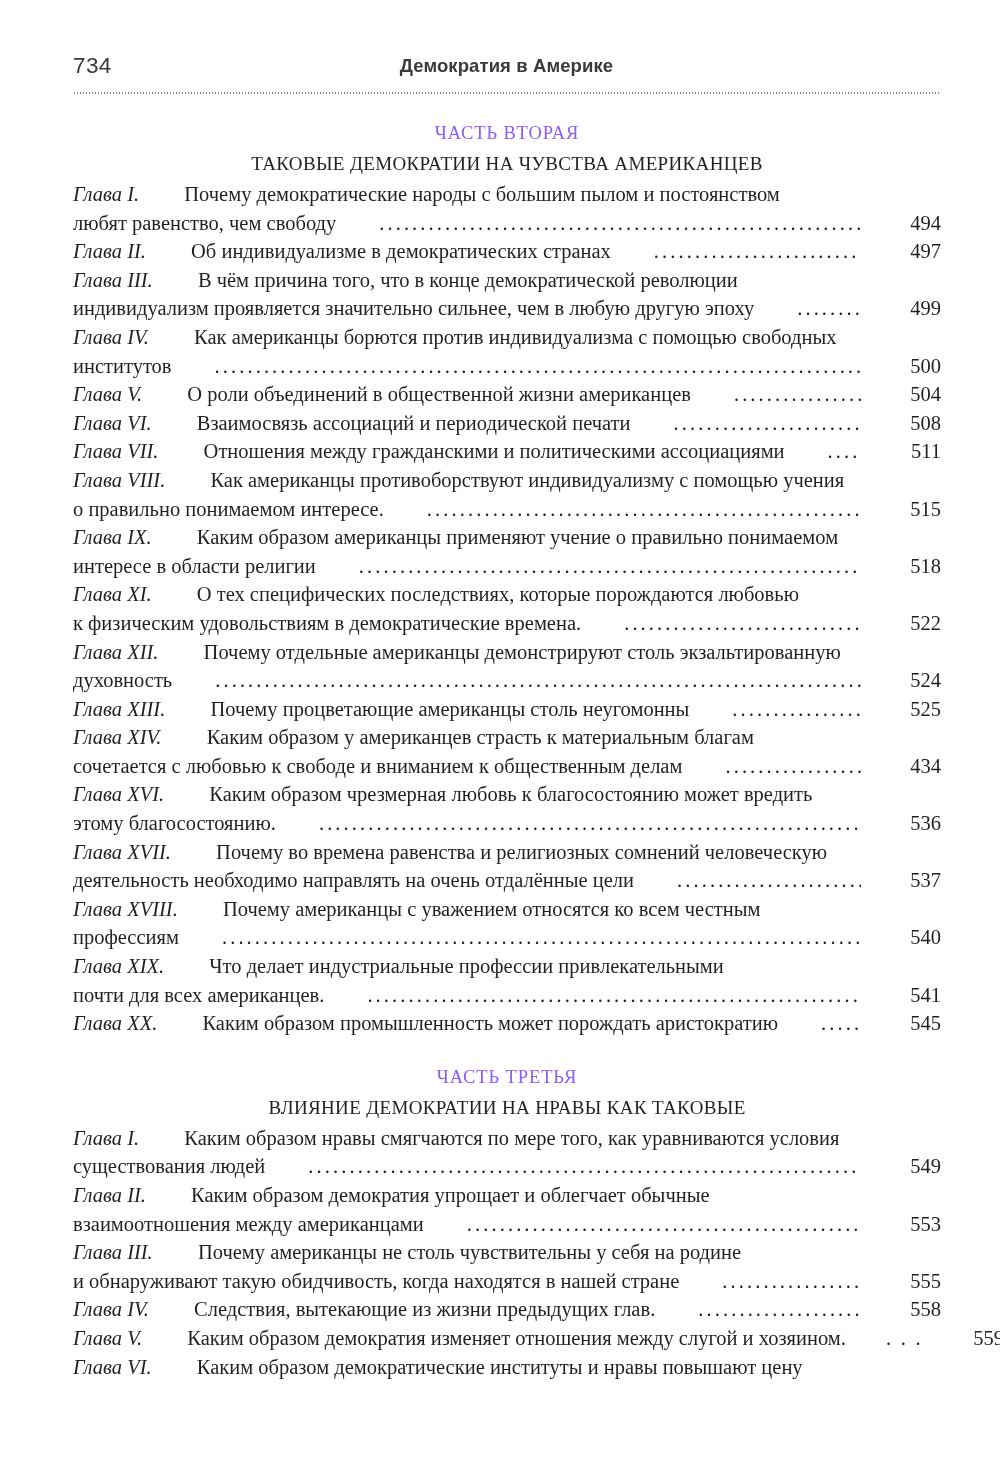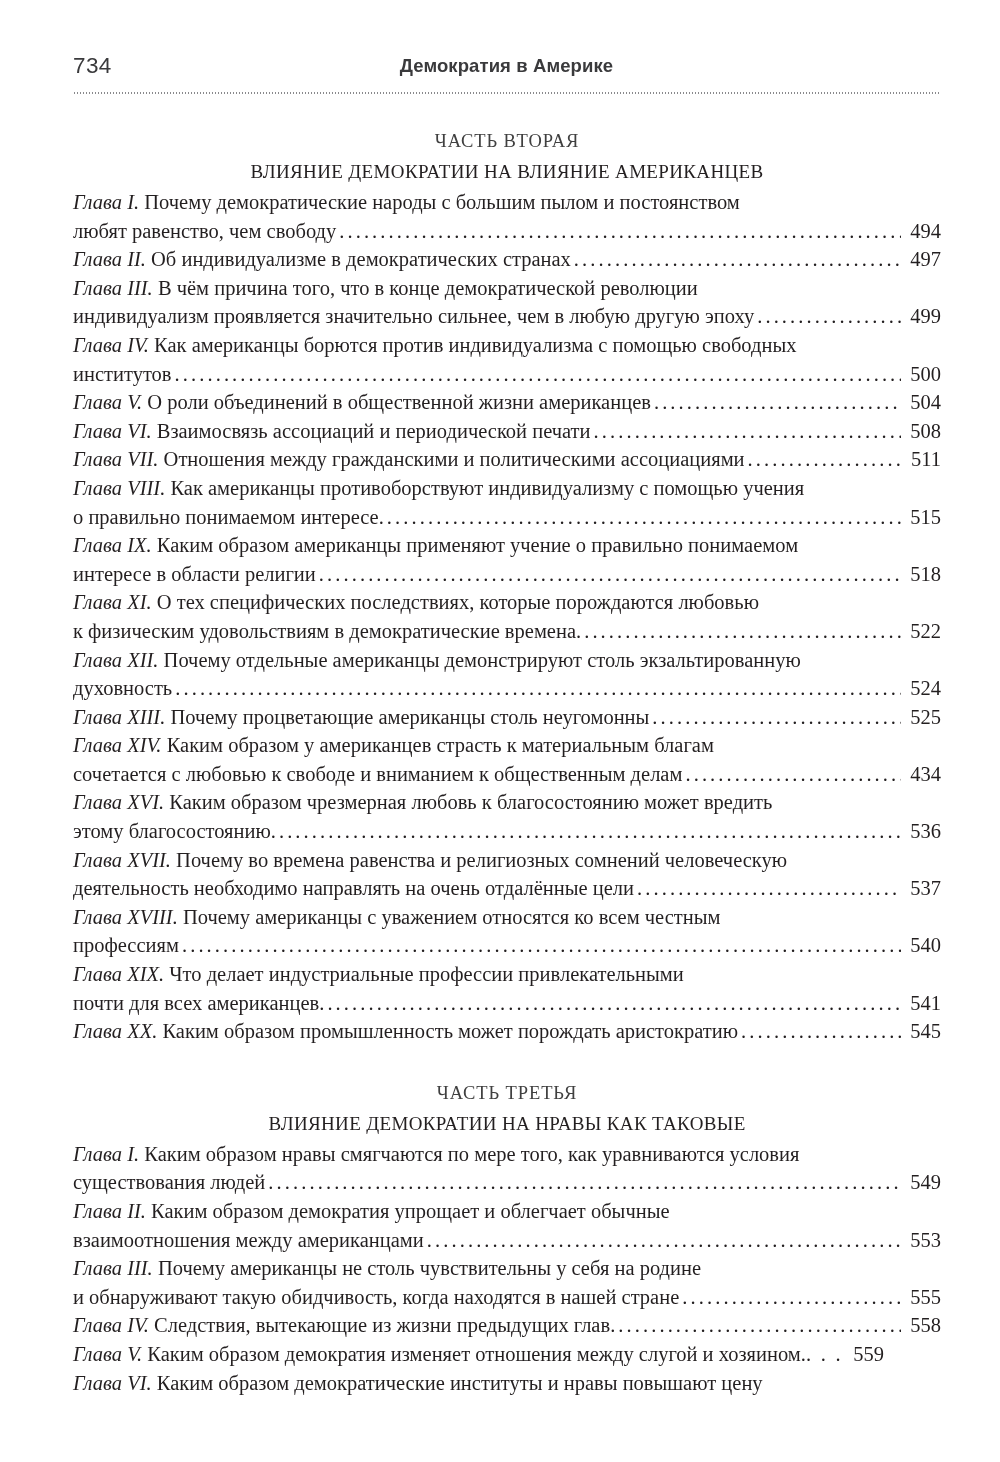--- a/index.html
+++ b/index.html
@@ -79,23 +79,22 @@
     text-align: center;
     margin: 0;
   }
   .part-block.second { padding-top: 0px; }
   .part-block.third  { padding-top: 24px; }
 
   .part-label {
     font-size: 18.5px;
     letter-spacing: 0.9px;
     line-height: 30px;
-    color: #404040;
+    color: #8b5cf6;
     white-space: nowrap;
-    margin-top: 8px;
   }
   .part-title {
     font-size: 19px;
     letter-spacing: 0.35px;
     line-height: 32px;
     color: #231f20;
     white-space: nowrap;
   }
 
   
@@ -107,20 +106,21 @@
   .toc-entry {
     display: block;
     font-size: 20.5px;
     line-height: 28.6px;
     color: #231f20;
   }
   .entry-line {
     display: flex;
     align-items: baseline;
     width: 100%;
+    gap: 40px;
   }
   .entry-line.cont .entry-text { }
 
   .chapter-label {
     font-style: italic;
     white-space: pre;
   }
   .entry-text {
     white-space: pre;
   }
@@ -161,21 +161,21 @@
   <div class="page-header">
     <div class="folio">734</div>
     <div class="running-head">Демократия в Америке</div>
   </div>
   <div class="header-rule"></div>
 
   <div class="content">
     <div id="parts-root">
         <div class="part-block second">
           <div class="part-label">ЧАСТЬ ВТОРАЯ</div>
-          <div class="part-title">ВЛИЯНИЕ ДЕМОКРАТИИ НА ВЛИЯНИЕ АМЕРИКАНЦЕВ</div>
+          <div class="part-title">ТАКОВЫЕ ДЕМОКРАТИИ НА ЧУВСТВА АМЕРИКАНЦЕВ</div>
         </div>
         <ul class="toc-list">
           <li class="toc-entry">
             <div class="entry-line">
               <span class="chapter-label">Глава I. </span>
               <span class="entry-text">Почему демократические народы с большим пылом и постоянством</span>
             </div>
             <div class="entry-line cont">
               <span class="entry-text">любят равенство, чем свободу</span>
               <span class="leader"></span>

